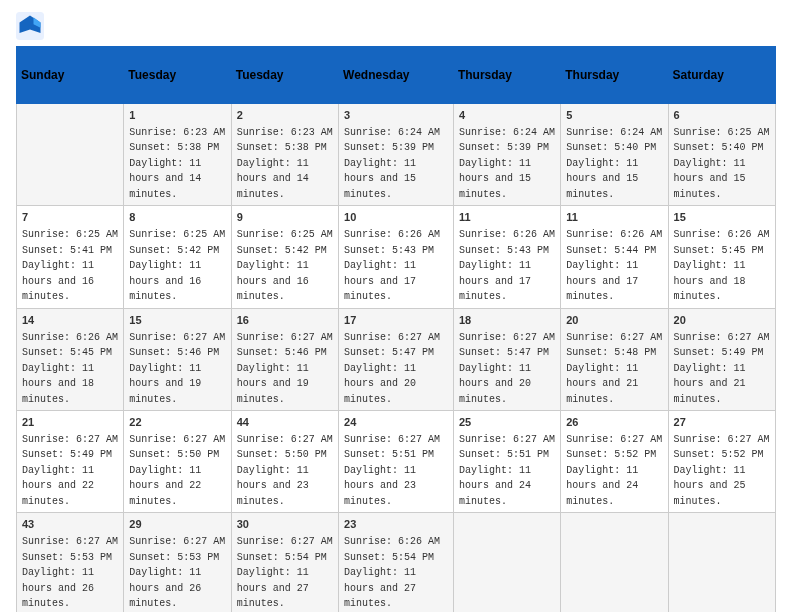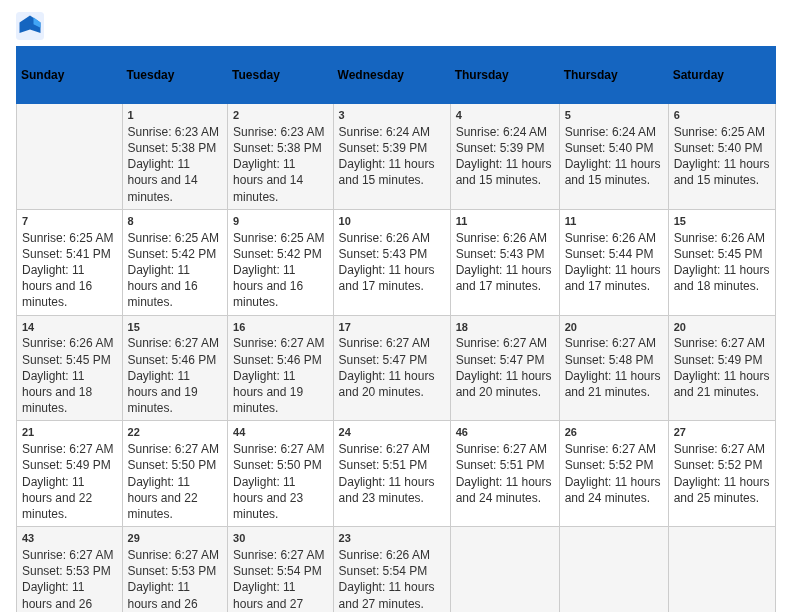--- a/index.html
+++ b/index.html
@@ -82,23 +82,24 @@
     tbody tr:nth-child(even) td {
       background-color: #fff;
     }
     .day-num {
       font-weight: bold;
       font-size: 11px;
       display: block;
       margin-bottom: 1px;
     }
     .cell-info {
-      font-size: 12px;
+      font-size: 10px;
       color: #333;
       line-height: 1.35;
+      font-family: Liberation Mono, monospace;
     }
   </style>
 </head>
 <body>
 
 <div class="page">
   <div class="header">
     <div class="logo">
       <svg class="logo-icon" viewBox="0 0 32 32" xmlns="http://www.w3.org/2000/svg">
         <rect x="0" y="0" width="32" height="32" rx="4" fill="#e8f0fe"></rect>
@@ -154,21 +155,21 @@
           <td><span class="day-num">17</span><span class="cell-info">Sunrise: 6:27 AM<br>Sunset: 5:47 PM<br>Daylight: 11 hours and 20 minutes.</span></td>
           <td><span class="day-num">18</span><span class="cell-info">Sunrise: 6:27 AM<br>Sunset: 5:47 PM<br>Daylight: 11 hours and 20 minutes.</span></td>
           <td><span class="day-num">20</span><span class="cell-info">Sunrise: 6:27 AM<br>Sunset: 5:48 PM<br>Daylight: 11 hours and 21 minutes.</span></td>
           <td><span class="day-num">20</span><span class="cell-info">Sunrise: 6:27 AM<br>Sunset: 5:49 PM<br>Daylight: 11 hours and 21 minutes.</span></td>
         </tr>
         <tr>
           <td><span class="day-num">21</span><span class="cell-info">Sunrise: 6:27 AM<br>Sunset: 5:49 PM<br>Daylight: 11 hours and 22 minutes.</span></td>
           <td><span class="day-num">22</span><span class="cell-info">Sunrise: 6:27 AM<br>Sunset: 5:50 PM<br>Daylight: 11 hours and 22 minutes.</span></td>
           <td><span class="day-num">44</span><span class="cell-info">Sunrise: 6:27 AM<br>Sunset: 5:50 PM<br>Daylight: 11 hours and 23 minutes.</span></td>
           <td><span class="day-num">24</span><span class="cell-info">Sunrise: 6:27 AM<br>Sunset: 5:51 PM<br>Daylight: 11 hours and 23 minutes.</span></td>
-          <td><span class="day-num">46</span><span class="cell-info">Sunrise: 6:27 AM<br>Sunset: 5:51 PM<br>Daylight: 11 hours and 24 minutes.</span></td>
+          <td><span class="day-num">25</span><span class="cell-info">Sunrise: 6:27 AM<br>Sunset: 5:51 PM<br>Daylight: 11 hours and 24 minutes.</span></td>
           <td><span class="day-num">26</span><span class="cell-info">Sunrise: 6:27 AM<br>Sunset: 5:52 PM<br>Daylight: 11 hours and 24 minutes.</span></td>
           <td><span class="day-num">27</span><span class="cell-info">Sunrise: 6:27 AM<br>Sunset: 5:52 PM<br>Daylight: 11 hours and 25 minutes.</span></td>
         </tr>
         <tr>
           <td><span class="day-num">43</span><span class="cell-info">Sunrise: 6:27 AM<br>Sunset: 5:53 PM<br>Daylight: 11 hours and 26 minutes.</span></td>
           <td><span class="day-num">29</span><span class="cell-info">Sunrise: 6:27 AM<br>Sunset: 5:53 PM<br>Daylight: 11 hours and 26 minutes.</span></td>
           <td><span class="day-num">30</span><span class="cell-info">Sunrise: 6:27 AM<br>Sunset: 5:54 PM<br>Daylight: 11 hours and 27 minutes.</span></td>
           <td><span class="day-num">23</span><span class="cell-info">Sunrise: 6:26 AM<br>Sunset: 5:54 PM<br>Daylight: 11 hours and 27 minutes.</span></td>
           <td></td>
           <td></td>

